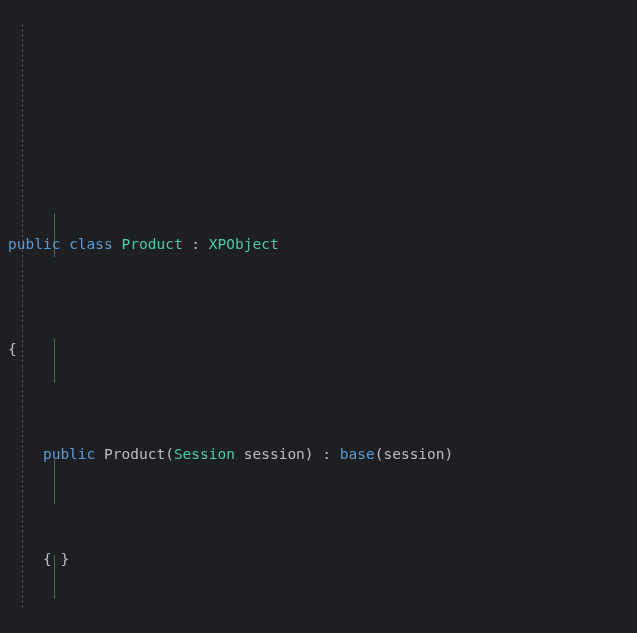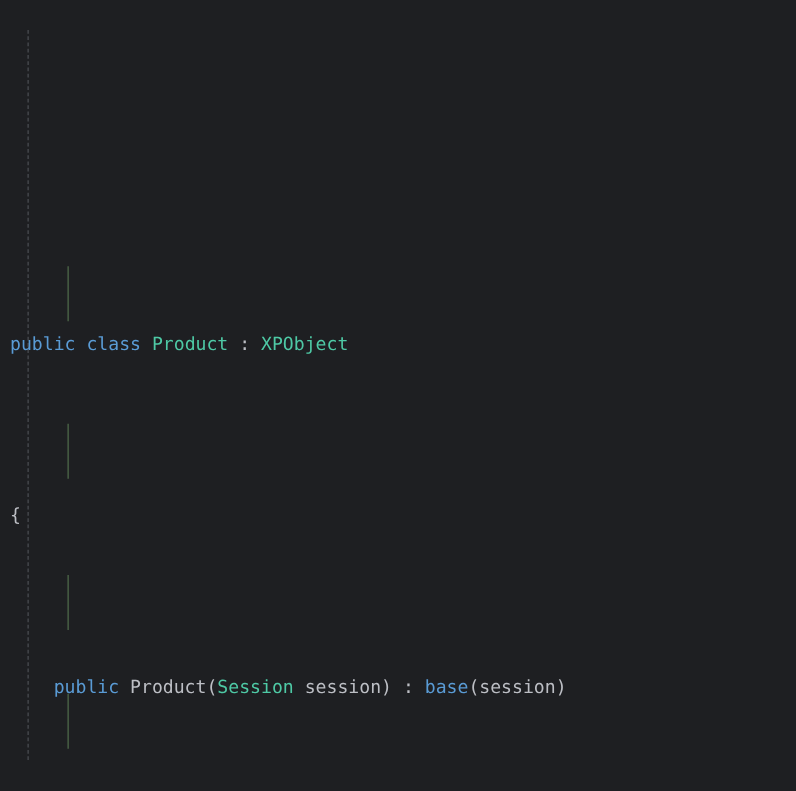--- a/index.html
+++ b/index.html
@@ -22,21 +22,20 @@
     position: relative;
     padding: 3px 0 0 0;
     white-space: pre;
   }
   .ln {
     position: relative;
     height: 21px;
     padding-left: 8px;
     color: #bcbec4;
     white-space: pre;
-    margin-top: 32px;
   }
 
   
   .kw      { color: #5a9bd5; }   
   .type    { color: #4ec9a5; }   
   .ident   { color: #bcbec4; }   
   .punct   { color: #bcbec4; }
   .brace   { color: #bcbec4; }
 
   

